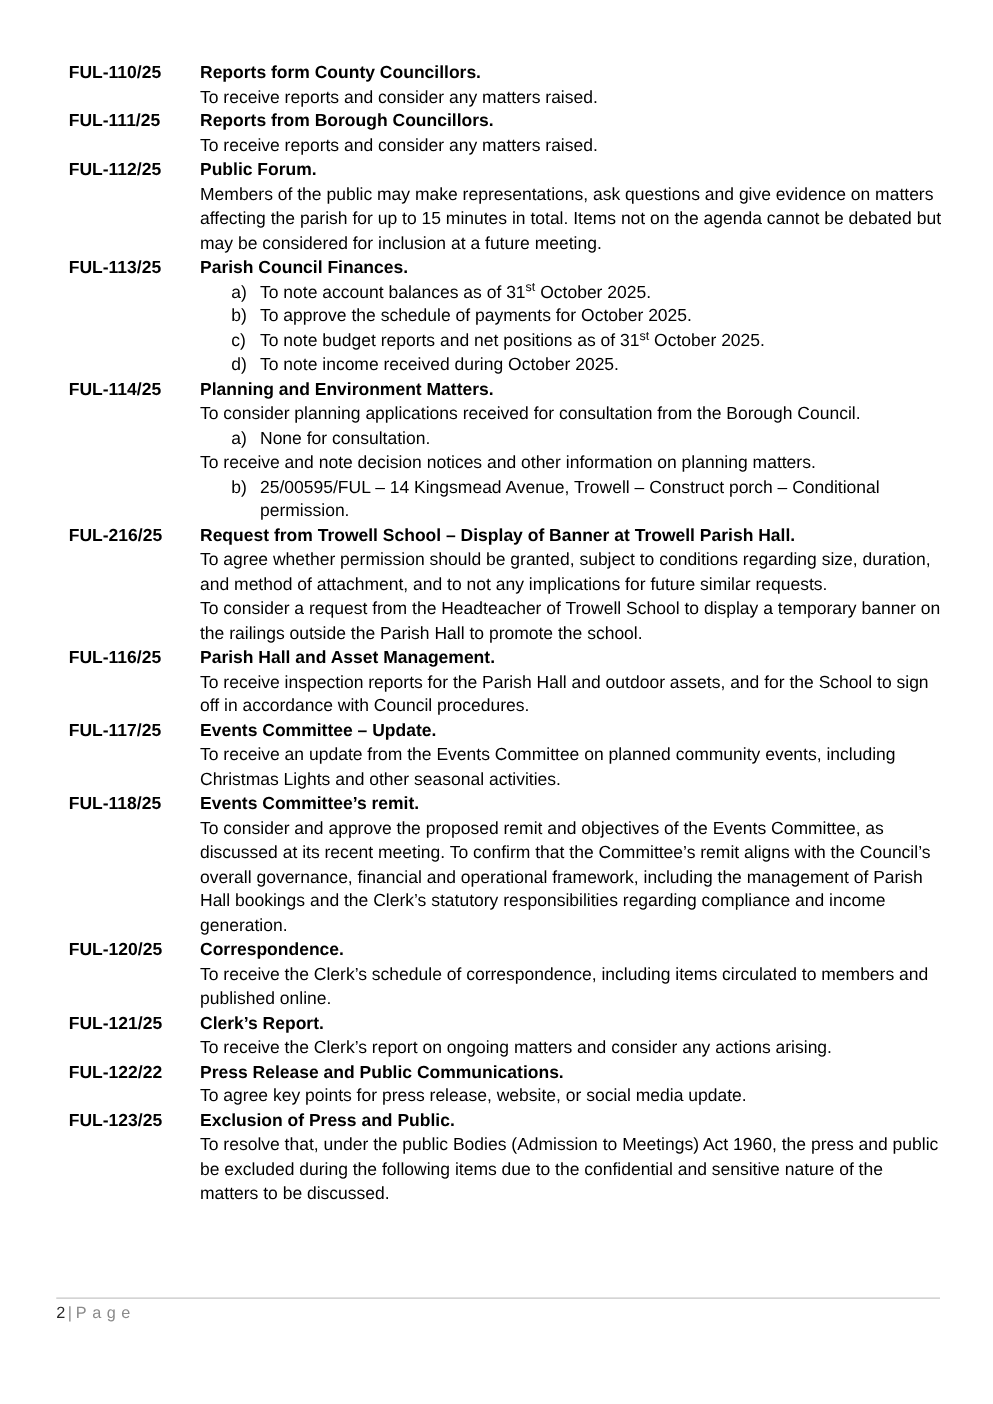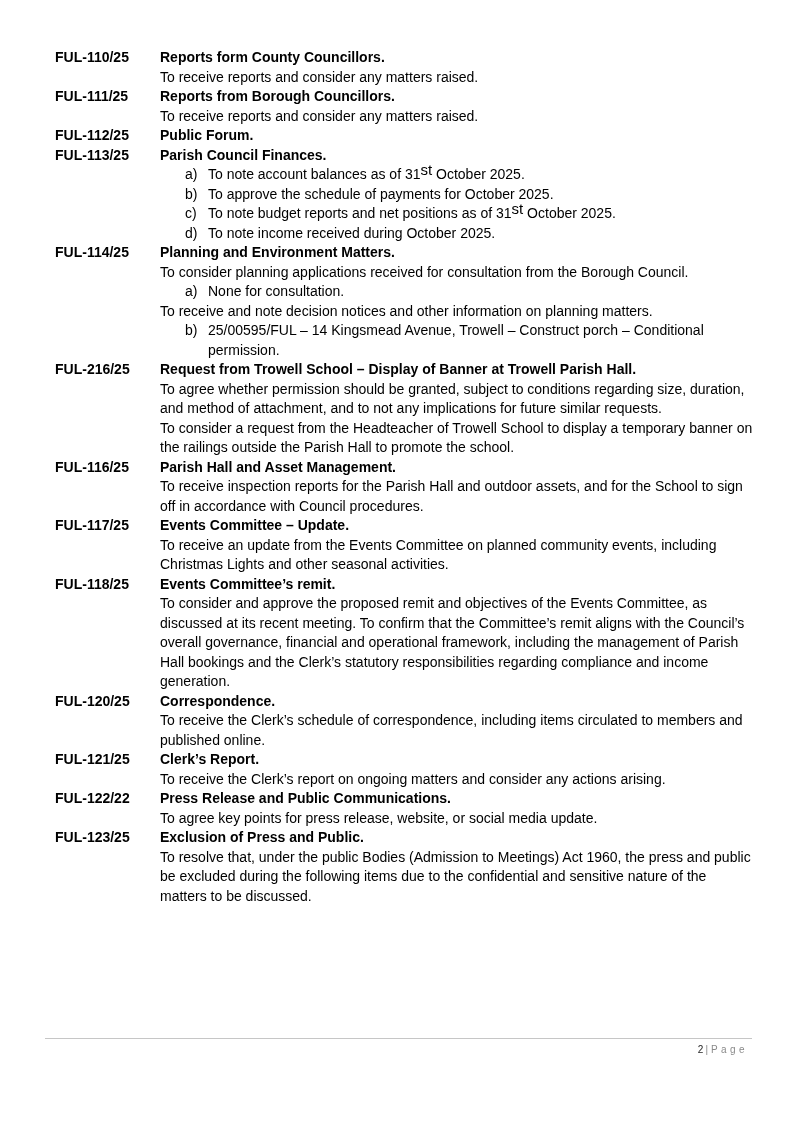--- a/index.html
+++ b/index.html
@@ -49,41 +49,40 @@
   .sub {
     position: relative;
     padding-left: 48px;
   }
   .sub .marker {
     position: absolute;
     left: 25px;
     top: 0;
   }
   sup {
-    font-size: 15px;
+    font-size: 10px;
     line-height: 0;
     vertical-align: baseline;
     position: relative;
     top: -4.5px;
   }
   .footer {
     position: absolute;
     left: 45px;
     top: 1038px;
     width: 707px;
   }
   .footer-rule {
     border-top: 1px solid #c6c6c6;
     height: 0;
     width: 100%;
   }
   .footer-text {
     margin-top: 3px;
-    text-align: right;
-    font-size: 10px;
+    font-size: 13px;
     line-height: 16px;
     padding-right: 4px;
   }
   .pagenum {
     color: #262626;
   }
   .sep {
     color: #8a8a8a;
     margin: 0 3px 0 2px;
   }
@@ -109,20 +108,21 @@
         <div class="ref">FUL-111/25</div>
         <div class="content">
           <div class="title">Reports from Borough Councillors.</div>
           <div class="para">To receive reports and consider any matters raised.</div>
         </div>
       </div>
       <div class="item">
         <div class="ref">FUL-112/25</div>
         <div class="content">
           <div class="title">Public Forum.</div>
+          <div class="para">Members of the public may make representations, ask questions and give evidence on matters affecting the parish for up to 15 minutes in total. Items not on the agenda cannot be debated but may be considered for inclusion at a future meeting.</div>
         </div>
       </div>
       <div class="item">
         <div class="ref">FUL-113/25</div>
         <div class="content">
           <div class="title">Parish Council Finances.</div>
           <div class="sub"><span class="marker">a)</span><span class="subtext">To note account balances as of 31<sup>st</sup> October 2025.</span></div>
           <div class="sub"><span class="marker">b)</span><span class="subtext">To approve the schedule of payments for October 2025.</span></div>
           <div class="sub"><span class="marker">c)</span><span class="subtext">To note budget reports and net positions as of 31<sup>st</sup> October 2025.</span></div>
           <div class="sub"><span class="marker">d)</span><span class="subtext">To note income received during October 2025.</span></div>

